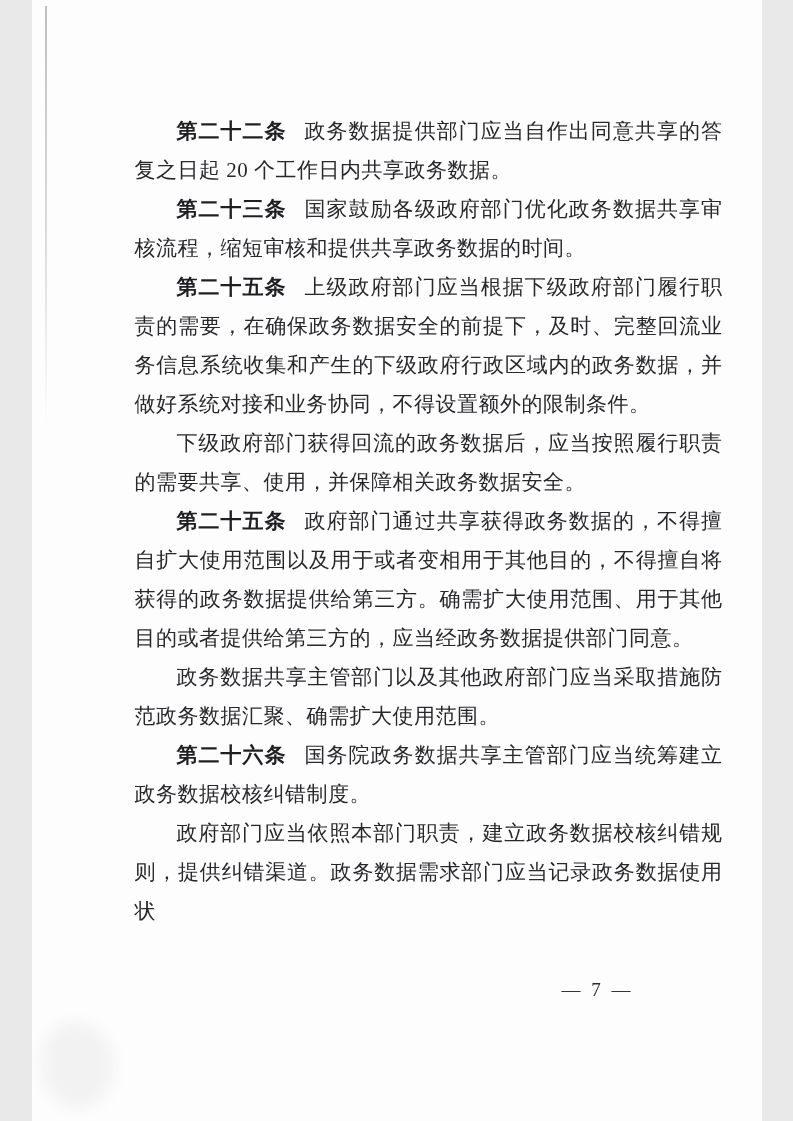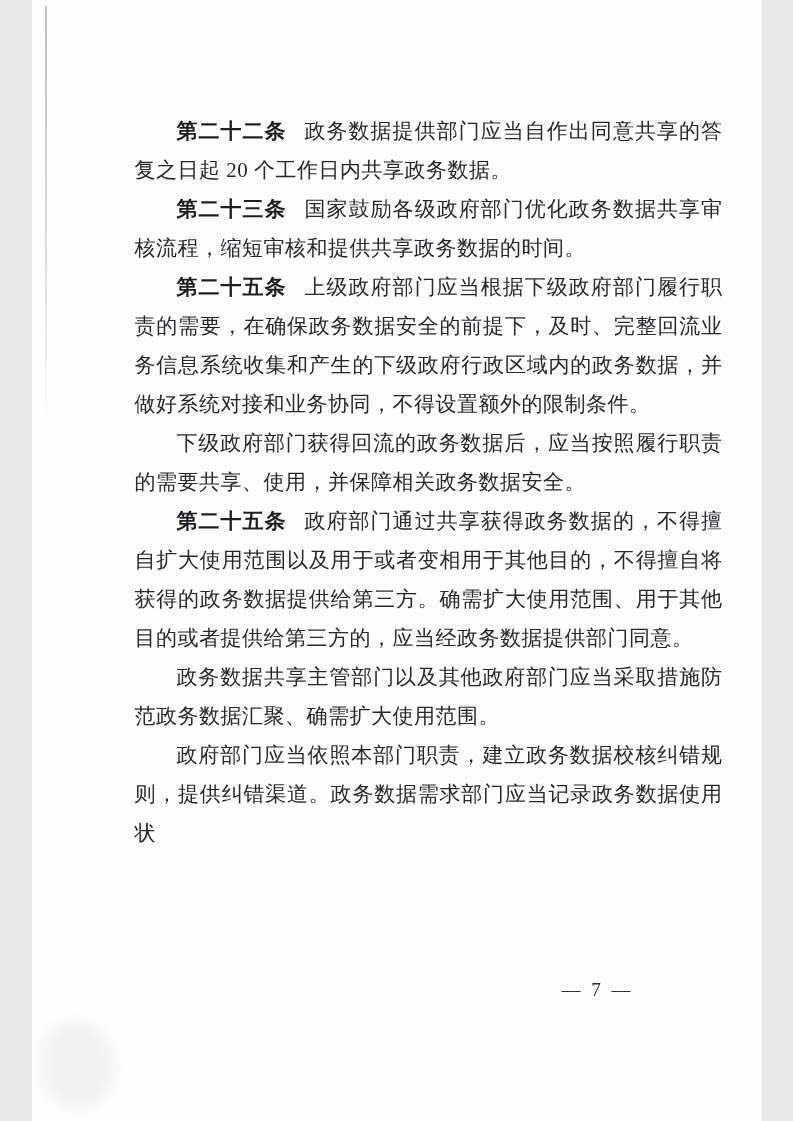--- a/index.html
+++ b/index.html
@@ -84,20 +84,21 @@
     <p class="para"><span class="art-no">第二十三条</span><span>国家鼓励各级政府部门优化政务数据共享审核流程，缩短审核和提供共享政务数据的时间。</span></p>
 
     <p class="para"><span class="art-no">第二十五条</span><span>上级政府部门应当根据下级政府部门履行职责的需要，在确保政务数据安全的前提下，及时、完整回流业务信息系统收集和产生的下级政府行政区域内的政务数据，并做好系统对接和业务协同，不得设置额外的限制条件。</span></p>
 
     <p class="para"><span>下级政府部门获得回流的政务数据后，应当按照履行职责的需要共享、使用，并保障相关政务数据安全。</span></p>
 
     <p class="para"><span class="art-no">第二十五条</span><span>政府部门通过共享获得政务数据的，不得擅自扩大使用范围以及用于或者变相用于其他目的，不得擅自将获得的政务数据提供给第三方。确需扩大使用范围、用于其他目的或者提供给第三方的，应当经政务数据提供部门同意。</span></p>
 
     <p class="para"><span>政务数据共享主管部门以及其他政府部门应当采取措施防范政务数据汇聚、确需扩大使用范围。</span></p>
 
+    <p class="para"><span class="art-no">第二十六条</span><span>国务院政务数据共享主管部门应当统筹建立政务数据校核纠错制度。</span></p>
 
     <p class="para"><span>政府部门应当依照本部门职责，建立政务数据校核纠错规则，提供纠错渠道。政务数据需求部门应当记录政务数据使用状</span></p>
 
   </div>
 
   <div class="footer">— 7 —</div>
 
   <div class="scan-blob"></div>
 
 </div>

